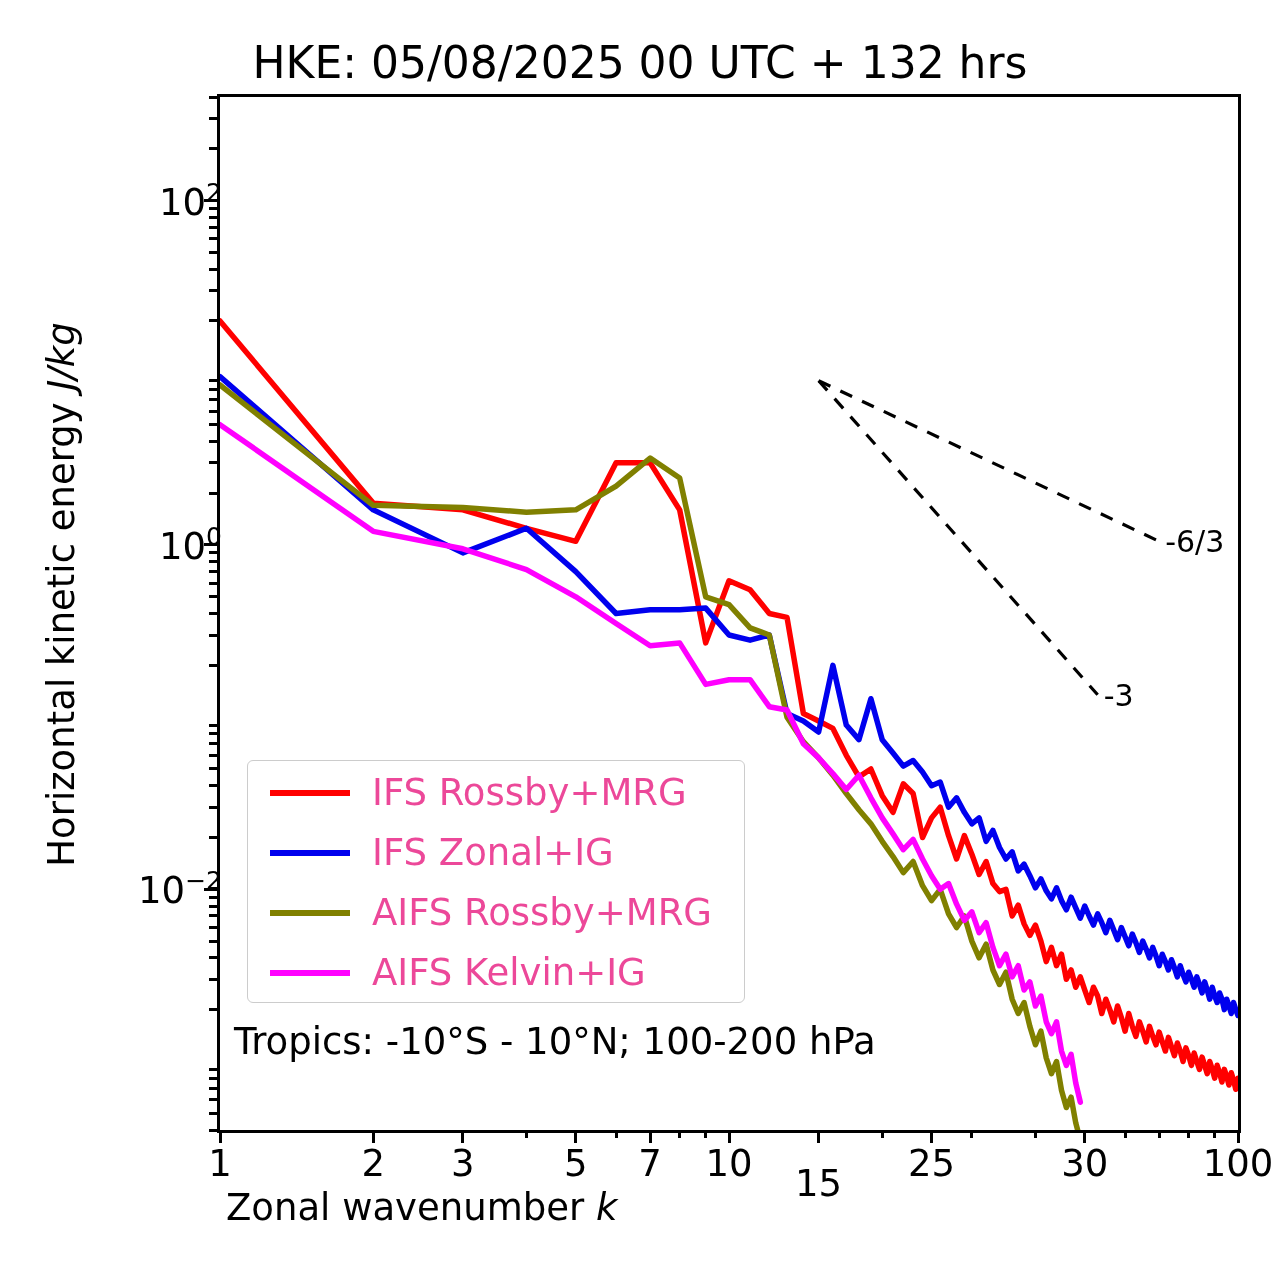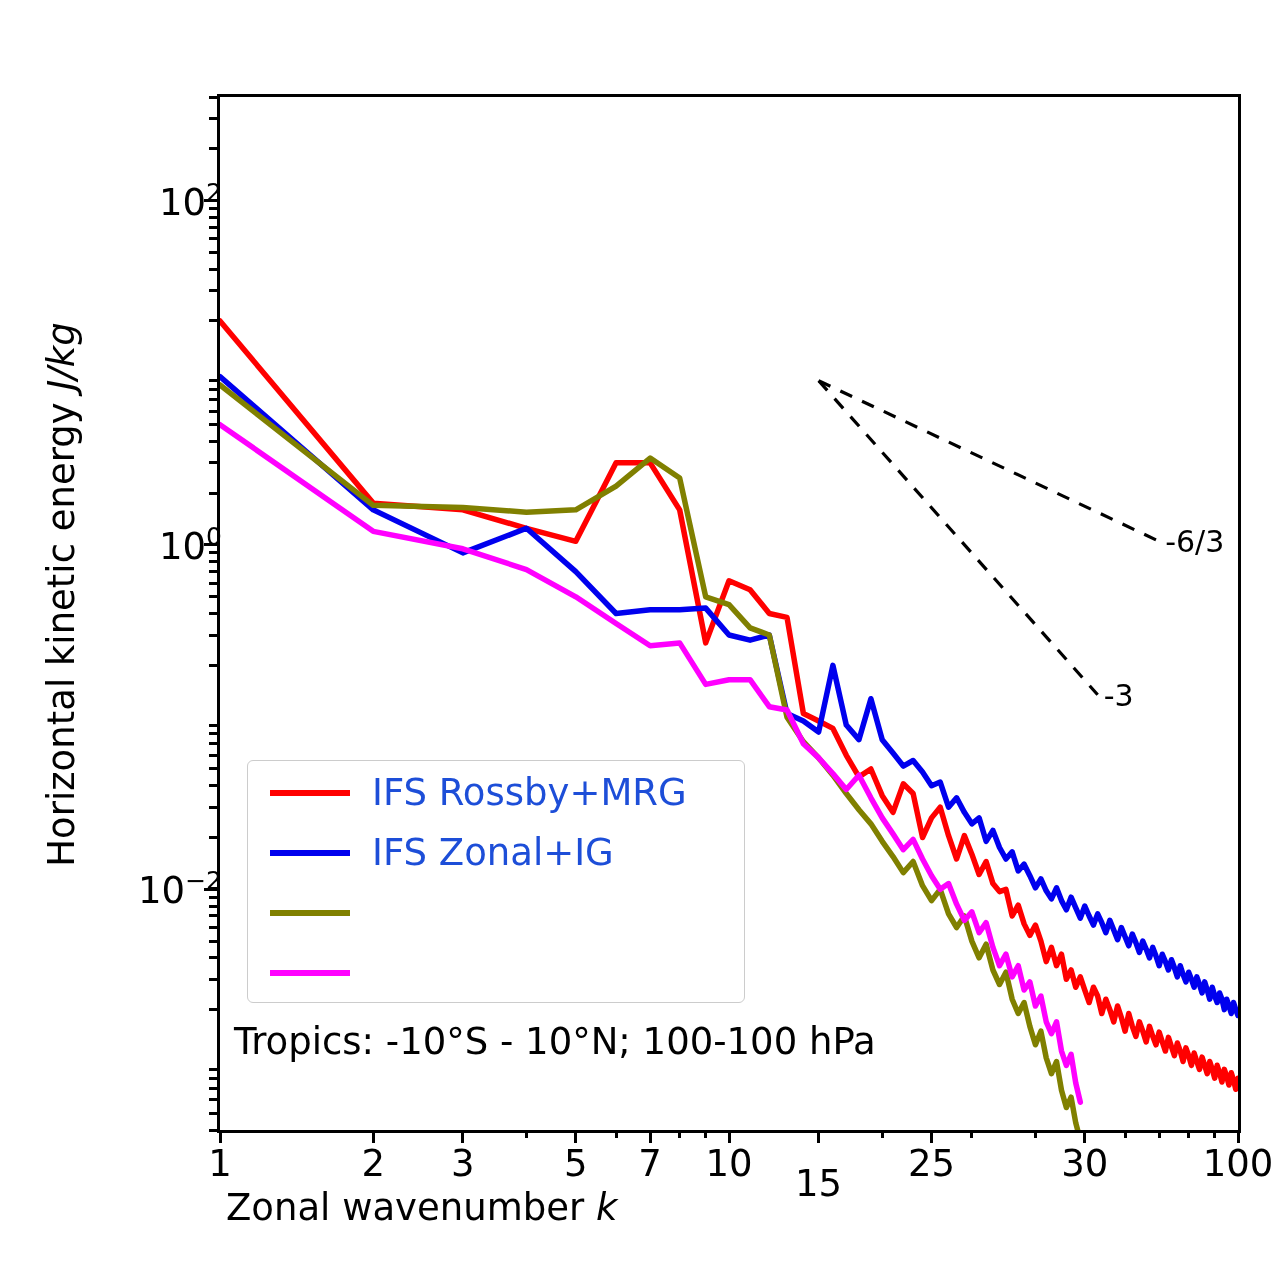--- a/index.html
+++ b/index.html
@@ -31,31 +31,32 @@
   .tickmark{position:absolute;background:#000;}
   .xt{width:3px;}
   .yt{height:3px;}
 
   .legendbox{position:absolute;left:247px;top:760px;width:498px;height:243px;
              border:1.6px solid #cccccc;border-radius:6px;background:#fff;
              box-sizing:border-box;}
   .legrow{position:absolute;left:0;width:498px;height:60px;}
   .legline{position:absolute;left:22px;top:27px;width:80px;height:6px;}
   .legtxt{position:absolute;left:124px;top:0;font-size:37px;line-height:60px;
-          white-space:nowrap;color:#1d4ed8;}
+          white-space:nowrap;color:#ec4899;}
 
   #annot{position:absolute;left:234px;top:1020px;font-size:37px;white-space:nowrap;color:#000;}
 
   .slopelbl{position:absolute;font-size:30px;color:#000;white-space:nowrap;}
 </style>
 </head>
 <body>
 
 <div id="fig">
 
+  <div id="title">HKE: 05/08/2025 00 UTC + 132 hrs</div>
 
   <div id="ylabel"><span>Horizontal kinetic energy </span><span class="it">J/kg</span></div>
 
   <div id="xlabel"><span>Zonal wavenumber </span><span class="it">k</span></div>
 
   <div id="plot">
     <svg id="svg" width="1018" height="1033" viewBox="0 0 1018 1033">
         <polyline points="0.00,223.99 153.22,406.14 242.85,412.85 306.45,431.30 355.78,444.34 396.08,365.84 430.15,365.84 459.67,412.85 485.71,545.89 509.00,483.73 530.07,492.69 549.30,516.50 567.00,520.34 583.38,616.51 598.63,623.99 612.90,631.43 626.30,658.35 638.93,679.86 650.89,671.98 662.22,698.65 673.01,715.34 683.29,686.82 693.12,696.54 702.53,740.49 711.55,720.88 720.22,710.18 728.56,738.65 736.60,762.00 744.36,738.65 751.85,757.18 759.10,777.45 766.12,764.54 772.92,786.57 779.52,794.60 785.93,792.32 792.16,818.99 798.21,808.08 804.11,826.87 809.85,838.39 815.45,828.06 820.91,844.15 826.23,864.67 831.44,850.38 836.52,868.71 841.49,857.19 846.34,882.34 851.10,872.99 855.75,890.22 860.31,879.89 864.78,893.04 869.15,905.53 873.45,890.22 877.66,899.03 881.79,916.50 885.84,902.21 889.83,912.66 893.74,924.81 897.58,909.01 901.36,920.54 905.08,934.17 908.73,916.50 912.33,929.35 915.86,939.33 919.35,924.81 922.77,934.17 926.15,944.87 929.47,929.35 932.75,939.33 935.97,947.80 939.15,935.17 942.29,944.87 945.38,954.04 948.43,940.41 951.44,949.62 954.41,958.73 957.33,946.03 960.22,954.04 963.08,964.49 965.89,950.86 968.67,958.73 971.42,968.32 974.13,956.01 976.81,964.49 979.46,972.37 982.07,960.13 984.66,968.32 987.22,976.64 989.74,964.49 992.24,972.37 994.71,981.17 997.15,968.32 999.57,975.77 1001.96,985.01 1004.32,972.37 1006.66,979.33 1008.98,988.02 1011.27,975.77 1013.53,983.07 1015.78,992.23 1018.00,981.17 NaN,989.05" fill="none" stroke="#ff0000" stroke-width="5.5" stroke-linejoin="round" stroke-linecap="round"></polyline>
         <polyline points="0.00,279.66 153.22,412.85 242.85,455.87 306.45,431.30 355.78,474.66 396.08,516.50 430.15,512.85 459.67,512.85 485.71,511.09 509.00,538.01 530.07,543.17 549.30,538.01 567.00,616.51 583.38,623.99 598.63,634.99 612.90,568.33 626.30,628.03 638.93,642.67 650.89,601.70 662.22,642.67 673.01,655.90 683.29,669.05 693.12,663.51 702.53,675.03 711.55,688.67 720.22,685.02 728.56,710.18 736.60,700.82 744.36,715.34 751.85,726.86 759.10,720.88 766.12,744.33 772.92,733.37 779.52,750.48 785.93,762.00 792.16,754.88 798.21,773.86 804.11,767.16 809.85,778.69 815.45,790.84 820.91,781.87 826.23,793.83 831.44,801.88 836.52,790.84 841.49,803.60 846.34,812.84 851.10,800.20 855.75,810.90 860.31,821.16 864.78,809.01 869.15,818.99 873.45,828.06 877.66,816.88 881.79,825.69 885.84,835.67 889.83,823.39 893.74,833.05 897.58,842.67 901.36,830.52 905.08,839.79 908.73,848.78 912.33,837.02 915.86,845.66 919.35,855.43 922.77,844.15 926.15,852.03 929.47,860.83 932.75,850.38 935.97,858.99 939.15,868.71 942.29,857.19 945.38,864.67 948.43,872.99 951.44,862.73 954.41,870.82 957.33,879.89 960.22,868.71 963.08,877.52 965.89,884.88 968.67,875.22 971.42,882.34 974.13,890.22 976.81,879.89 979.46,887.50 982.07,895.98 984.66,884.88 987.22,893.04 989.74,902.21 992.24,890.22 994.71,899.03 997.15,905.53 999.57,895.98 1001.96,902.21 1004.32,912.66 1006.66,902.21 1008.98,909.01 1011.27,916.50 1013.53,905.53 1015.78,912.66 1018.00,918.49" fill="none" stroke="#0000ee" stroke-width="5.5" stroke-linejoin="round" stroke-linecap="round"></polyline>
         <polyline points="0.00,287.97 153.22,408.31 242.85,410.54 306.45,415.22 355.78,412.85 396.08,389.03 430.15,361.02 459.67,380.99 485.71,499.82 509.00,507.69 530.07,530.88 549.30,538.01 567.00,620.15 583.38,644.72 598.63,660.88 612.90,678.22 626.30,696.54 638.93,712.71 650.89,726.86 662.22,744.33 673.01,759.55 683.29,775.64 693.12,764.54 702.53,788.67 711.55,803.60 720.22,792.32 728.56,816.88 736.60,830.52 744.36,818.99 751.85,844.15 759.10,860.83 766.12,847.20 772.92,872.99 779.52,887.50 785.93,875.22 792.16,902.21 798.21,916.50 804.11,905.53 809.85,929.35 815.45,947.80 820.91,934.17 826.23,960.84 831.44,976.64 836.52,964.49 841.49,993.32 846.34,1010.56 851.10,1000.23 855.75,1025.87 860.31,1042.98 864.78,1059.67" fill="none" stroke="#808000" stroke-width="5.5" stroke-linejoin="round" stroke-linecap="round"></polyline>
@@ -166,20 +167,22 @@
     <div class="legrow" style="top: 2px;">
       <div class="legline" style="background: rgb(255, 0, 0);"></div>
       <div class="legtxt">IFS Rossby+MRG</div>
     </div>
     <div class="legrow" style="top: 62px;">
       <div class="legline" style="background: rgb(0, 0, 238);"></div>
       <div class="legtxt">IFS Zonal+IG</div>
     </div>
     <div class="legrow" style="top: 122px;">
       <div class="legline" style="background: rgb(128, 128, 0);"></div>
+      <div class="legtxt">AIFS Rossby+MRG</div>
     </div>
     <div class="legrow" style="top: 182px;">
       <div class="legline" style="background: rgb(255, 0, 255);"></div>
+      <div class="legtxt">AIFS Kelvin+IG</div>
     </div>
   </div>
 
-  <div id="annot">Tropics: -10°S - 10°N; 100-100 hPa</div>
+  <div id="annot">Tropics: -10°S - 10°N; 100-200 hPa</div>
 </div>
 
 </body></html>

